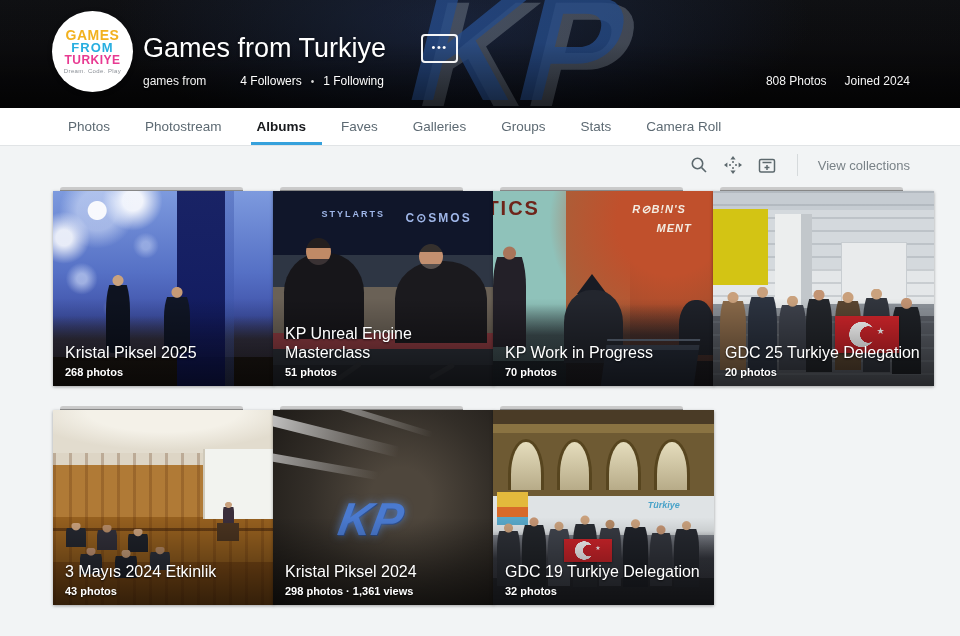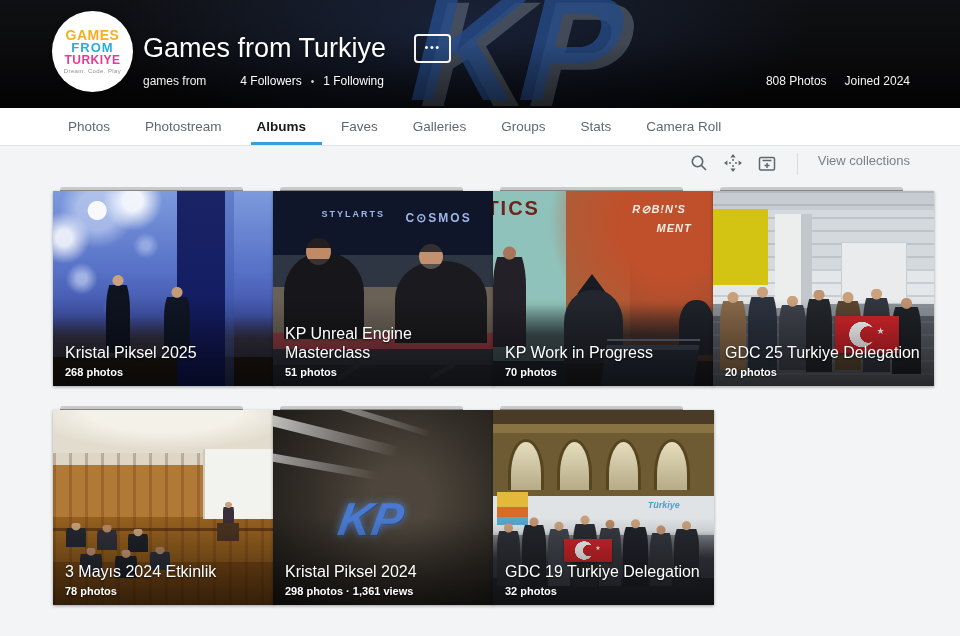--- a/index.html
+++ b/index.html
@@ -15,41 +15,41 @@
   .cover-shade { position:absolute; inset:0; background:linear-gradient(180deg, rgba(0,0,0,.05) 40%, rgba(0,0,0,.5) 100%); }
 
   .avatar { position:absolute; left:52px; top:11px; width:81px; height:81px; border-radius:50%;
       background:#fff; box-shadow:0 1px 4px rgba(0,0,0,.5); display:flex; flex-direction:column;
       align-items:center; justify-content:center; text-align:center; cursor:pointer; }
   .avatar .l1 { font-size:14px; font-weight:900; color:#f2b11e; letter-spacing:.5px; line-height:.95; }
   .avatar .l2 { font-size:13px; font-weight:900; color:#27aee0; letter-spacing:1px; line-height:.95; }
   .avatar .l3 { font-size:12px; font-weight:900; color:#e83a92; letter-spacing:.5px; line-height:.95; }
   .avatar .tag { font-size:6px; color:#8a8f96; margin-top:2px; letter-spacing:.4px; }
 
-  .title-row { position:absolute; left:143px; top:33px; display:flex; align-items:center; gap:28px; }
+  .title-row { position:absolute; left:143px; top:33px; display:flex; align-items:center; gap:35px; }
   .page-title { color:#fff; font-size:27px; font-weight:400; text-shadow:0 1px 3px rgba(0,0,0,.6); }
   .more-btn { width:37px; height:29px; border:2px solid rgba(255,255,255,.95); border-radius:4px;
       color:#fff; font-size:11px; letter-spacing:1.5px; display:flex; align-items:center; justify-content:center;
       background:transparent; cursor:pointer; padding-bottom:4px; }
   .sub-row { position:absolute; left:143px; top:74px; display:flex; align-items:center; color:#fff;
       font-size:12px; text-shadow:0 1px 2px rgba(0,0,0,.7); }
   .sub-row .uname { margin-right:34px; color:#f2f2f2; }
   .sub-row .dot { margin:0 9px; color:#d8d8d8; font-size:10px; }
   .right-stats { position:absolute; right:50px; top:74px; display:flex; gap:18px; color:#f5f5f5;
       font-size:12px; text-shadow:0 1px 2px rgba(0,0,0,.7); }
 
   
   .nav { width:960px; height:38px; background:#fff; border-bottom:1px solid #e1e4e6;
       display:flex; align-items:stretch; padding-left:68px; gap:35px; }
   .tab { position:relative; display:flex; align-items:center; font-size:13.5px; color:#5d6a73; cursor:pointer; }
   .tab.active { color:#17191c; font-weight:700; }
   .tab.active::after { content:''; position:absolute; left:-6px; right:-16px; bottom:0; height:3px; background:#36a1dc; }
 
   
-  .toolbar { height:24px; margin-top:7px; display:flex; align-items:flex-start; justify-content:flex-end;
+  .toolbar { height:24px; margin-top:7px; display:flex; align-items:center; justify-content:flex-end;
       padding-right:50px; gap:14px; }
   .tool-icon { width:20px; height:20px; display:flex; align-items:center; justify-content:center; cursor:pointer; }
   .tb-divider { width:1px; height:22px; background:#d6dadc; margin:0 6px; }
   .view-collections { font-size:13px; color:#798287; cursor:pointer; }
 
   
   .grid { padding-left:53px; margin-top:10px; display:flex; flex-wrap:wrap; width:960px; }
   .album-card { width:197px; margin-right:23px; margin-bottom:20px; cursor:pointer; }
   .album-card:nth-child(4n) { margin-right:0; }
   .stack { height:4px; margin:0 7px; background:#cbcbcb; border-radius:3px 3px 0 0;
@@ -288,21 +288,21 @@
       <span class="art" style="left:74%;bottom:33%;width:10%;height:9%;background:#4a3420;"></span>
       <span class="art" style="left:6%;bottom:30%;width:9%;height:12%;background:radial-gradient(circle at 50% 12%, #c9a07c 0 4px, transparent 5px), linear-gradient(180deg, transparent 0 22%, #252830 22%);border-radius:40% 40% 0 0;"></span>
       <span class="art" style="left:20%;bottom:28%;width:9%;height:13%;background:radial-gradient(circle at 50% 12%, #b58a66 0 4px, transparent 5px), linear-gradient(180deg, transparent 0 22%, #32303a 22%);border-radius:40% 40% 0 0;"></span>
       <span class="art" style="left:34%;bottom:27%;width:9%;height:12%;background:radial-gradient(circle at 50% 12%, #c9a07c 0 4px, transparent 5px), linear-gradient(180deg, transparent 0 22%, #1f222a 22%);border-radius:40% 40% 0 0;"></span>
       <span class="art" style="left:12%;bottom:16%;width:10%;height:13%;background:radial-gradient(circle at 50% 12%, #c39473 0 4px, transparent 5px), linear-gradient(180deg, transparent 0 22%, #2a2d36 22%);border-radius:40% 40% 0 0;"></span>
       <span class="art" style="left:28%;bottom:14%;width:10%;height:14%;background:radial-gradient(circle at 50% 12%, #c9a07c 0 4px, transparent 5px), linear-gradient(180deg, transparent 0 22%, #20242e 22%);border-radius:40% 40% 0 0;"></span>
       <span class="art" style="left:44%;bottom:18%;width:9%;height:12%;background:radial-gradient(circle at 50% 12%, #b58a66 0 4px, transparent 5px), linear-gradient(180deg, transparent 0 22%, #2e323c 22%);border-radius:40% 40% 0 0;"></span>
       <div class="overlay"></div>
       <div class="caption">
         <div class="a-title">3 Mayıs 2024 Etkinlik</div>
-        <div class="a-meta">78 photos</div>
+        <div class="a-meta">43 photos</div>
       </div>
     </div>
   </div>
 
   <div class="album-card">
     <div class="stack"></div>
     <div class="thumb t6">
       <span class="beam art" style="left:-12%;top:9%;width:70%;height:11px;transform:rotate(14deg);"></span>
       <span class="beam art" style="left:-10%;top:26%;width:58%;height:8px;transform:rotate(10deg);opacity:.8;"></span>
       <span class="beam art" style="left:18%;top:2%;width:55%;height:6px;transform:rotate(17deg);opacity:.7;"></span>

